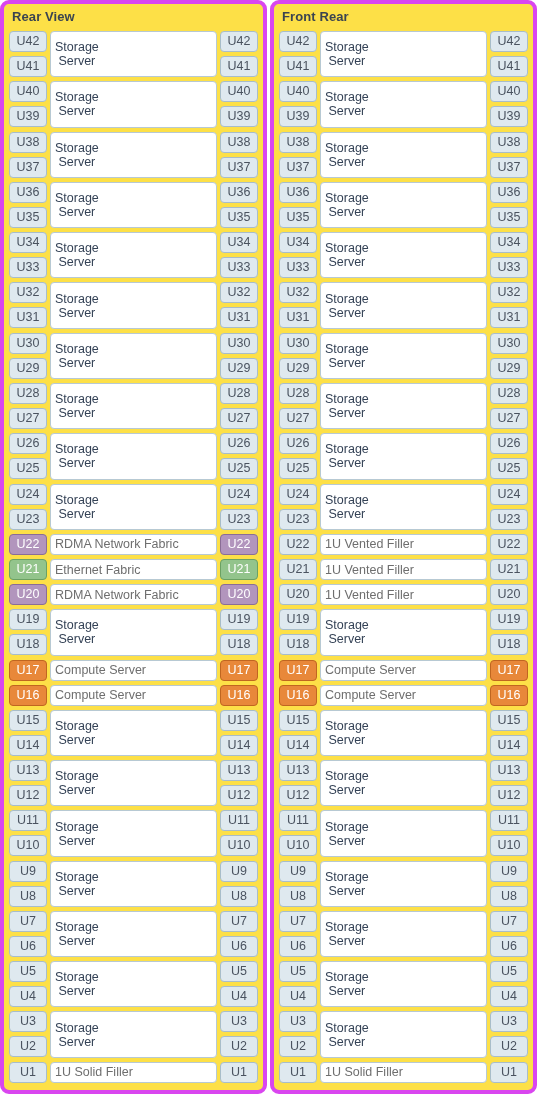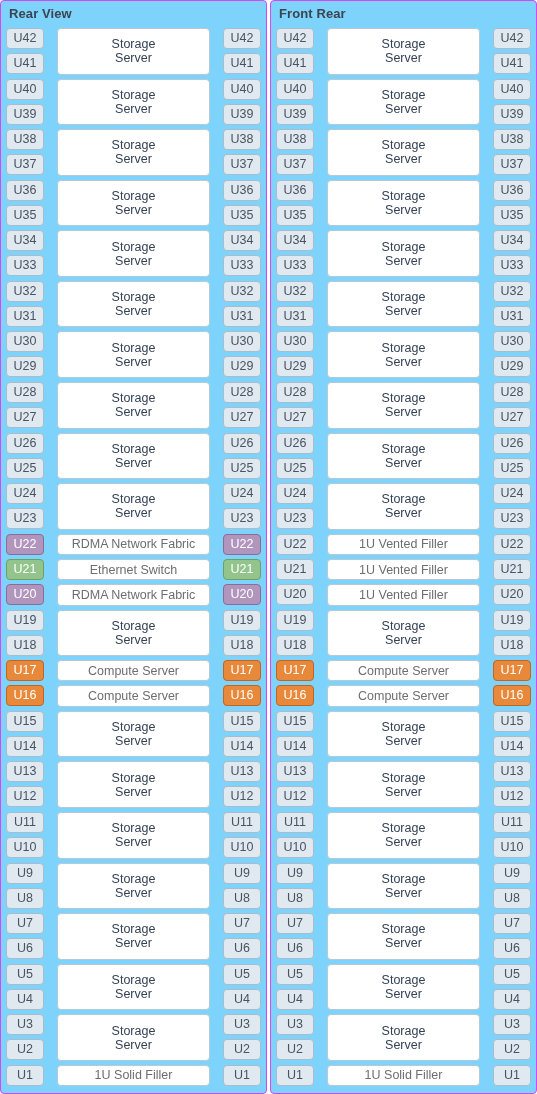--- a/index.html
+++ b/index.html
@@ -14,23 +14,23 @@
     width: 537px; height: 1094px;
     display: flex;
     flex-direction: row;
     gap: 3px;
     padding: 0;
     background: #ffffff;
     overflow: hidden;
   }
   .rack-panel {
     flex: 1 1 0;
-    background: #7dd3fc;
-    border: 1px solid #d946ef;
-    border-radius: 4px;
+    background: #fde047;
+    border: 4px solid #d946ef;
+    border-radius: 9px;
     padding: 4px 5px 5px 5px;
     display: flex;
     flex-direction: column;
     overflow: hidden;
   }
   .panel-title {
     font-size: 13px;
     font-weight: bold;
     color: #3b4450;
     padding: 2px 2px 5px 3px;
@@ -92,27 +92,26 @@
     flex-direction: column;
     flex: 0 0 auto;
   }
   .device-col {
     flex: 1 1 auto;
     display: flex;
     min-width: 0;
   }
   .device {
     flex: 1 1 auto;
-    margin: 2px 10px;
+    margin: 2px 0;
     border: 1px solid #b7c9d3;
     border-radius: 4px;
     background: #ffffff;
     display: flex;
     align-items: center;
-    justify-content: center;
     text-align: center;
     font-size: 12.5px;
     line-height: 14px;
     color: #6e6e6e;
     padding: 1px 4px;
     overflow: hidden;
     min-width: 0;
   }
   .device.server {
     color: #344256;
@@ -301,21 +300,21 @@
           <div class="u-col">
             <div class="u-label right accent-purple">U22</div>
           </div>
         </div>
         <div class="rack-row" style="flex: 1 1 0px;">
           <div class="u-col">
             <div class="u-label left accent-green">U21</div>
           </div>
           <div class="device-col">
             <div class="device">
-              <span class="dev-text">Ethernet Switch</span>
+              <span class="dev-text">Ethernet Fabric</span>
             </div>
           </div>
           <div class="u-col">
             <div class="u-label right accent-green">U21</div>
           </div>
         </div>
         <div class="rack-row" style="flex: 1 1 0px;">
           <div class="u-col">
             <div class="u-label left accent-purple">U20</div>
           </div>

